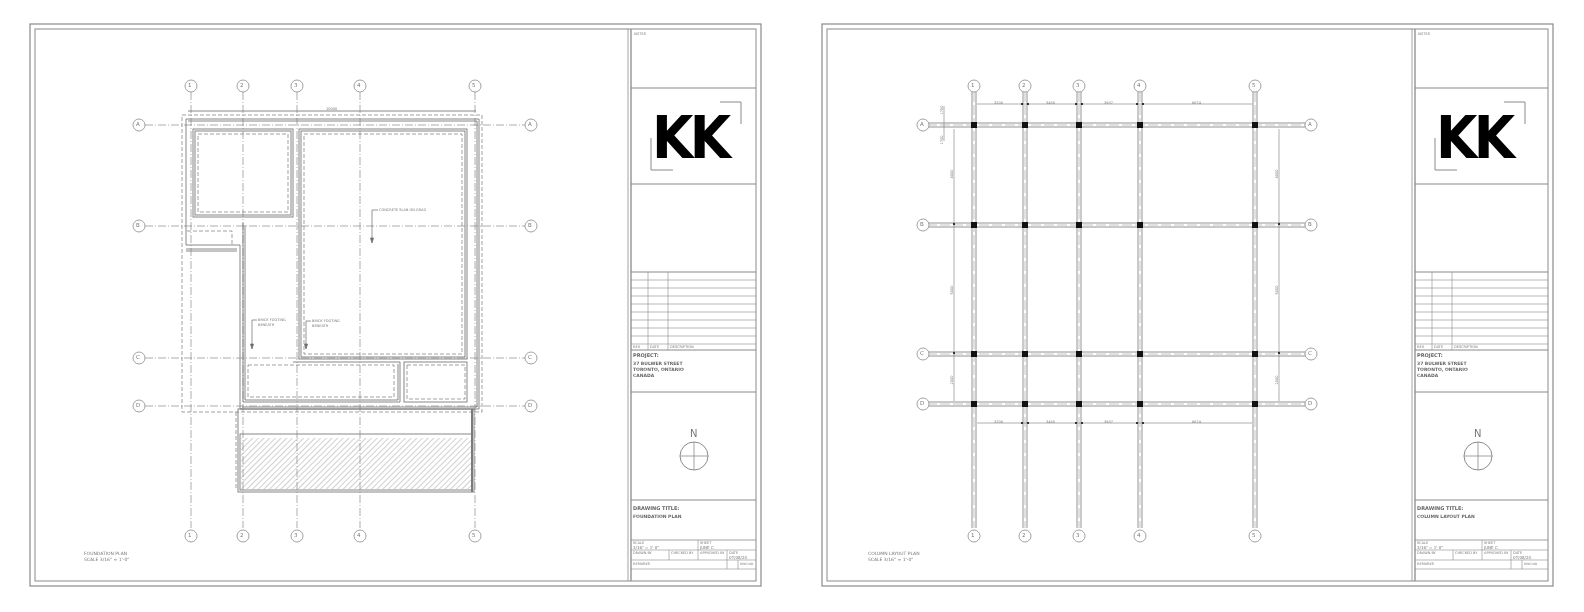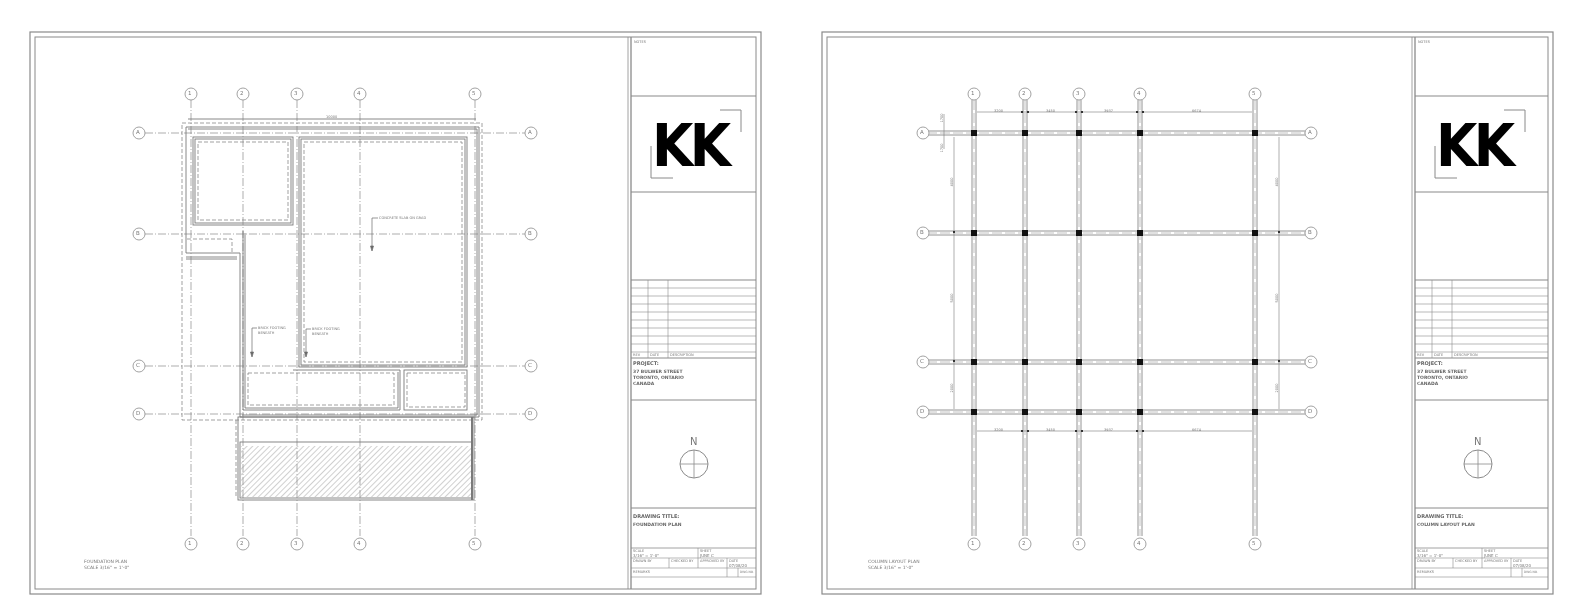--- a/index.html
+++ b/index.html
@@ -1,17 +1,17 @@
 <!DOCTYPE html>
 <html><head>
 <meta charset="utf-8">
 <style>
   html, body { margin:0; padding:0; background:#ffffff; }
   body { width:1584px; height:612px; position:relative; overflow:hidden; font-family:"DejaVu Sans", sans-serif; }
-  .sheet { position:absolute; top:8px; width:792px; height:456px; }
+  .sheet { position:absolute; top:0; width:792px; height:456px; }
   .sheet svg { position:absolute; left:0; top:0; }
   .sheet-left { left:0; }
   .sheet-right { left:792px; }
   .tb-text { position:absolute; color:#555; font-family:"DejaVu Sans", sans-serif; white-space:nowrap; }
   .logo { position:absolute; font-family:"DejaVu Sans", sans-serif; font-weight:bold; font-size:58px; letter-spacing:-4px; color:#000; transform:scaleX(0.92); transform-origin:left top; }
   .tiny { font-size:3.5px; color:#777; }
   .small { font-size:5px; color:#666; font-weight:bold; }
   .label { font-size:5.5px; color:#777; }
 </style>
 </head>

